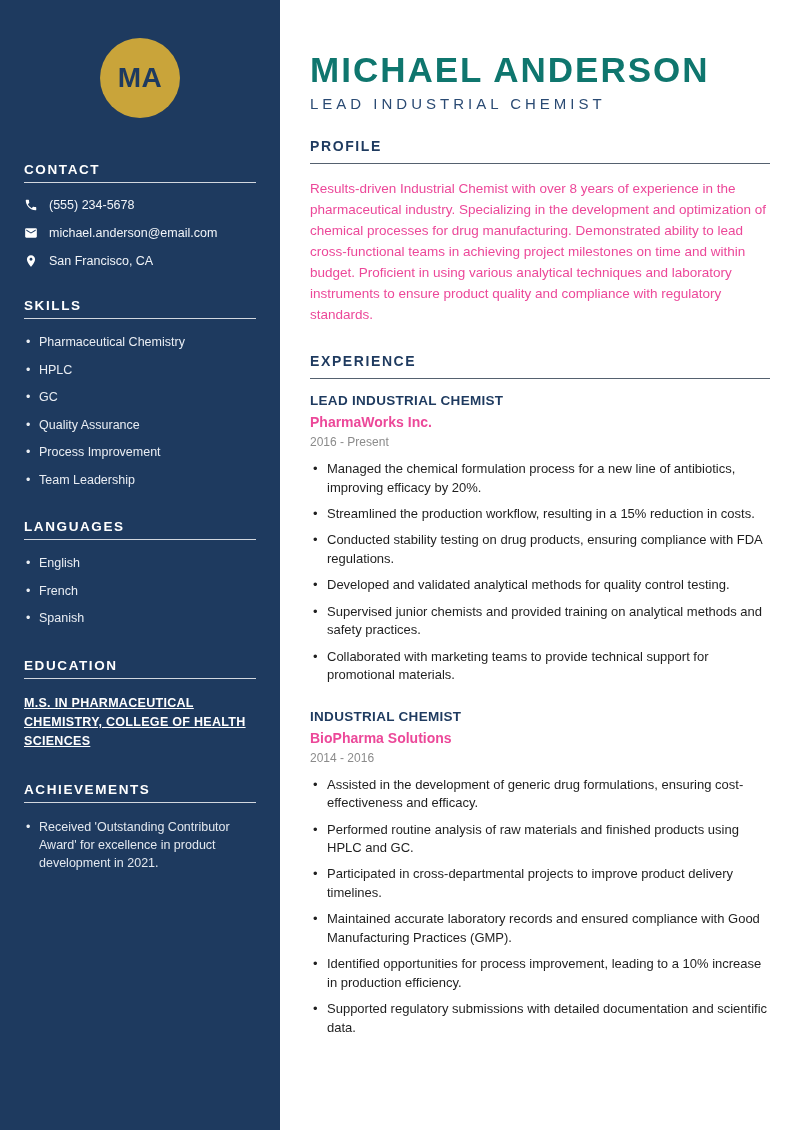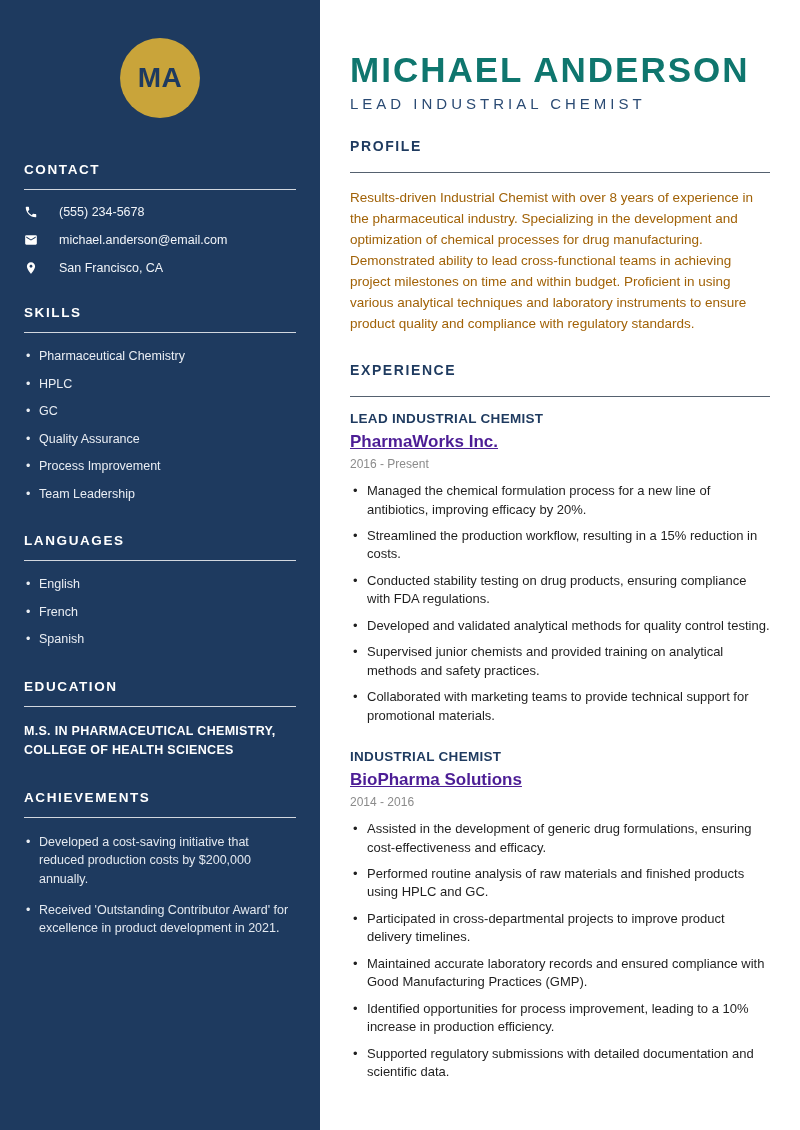--- a/index.html
+++ b/index.html
@@ -8,21 +8,21 @@
     width: 800px;
     height: 1130px;
     font-family: "Liberation Sans", sans-serif;
     background: #ffffff;
     display: flex;
     overflow: hidden;
   }
 
   
   .sidebar {
-    width: 320px;
+    width: 280px;
     flex-shrink: 0;
     background: #1e3a5f;
     color: #ffffff;
     padding: 38px 24px 20px 24px;
   }
   .avatar {
     width: 80px; height: 80px;
     border-radius: 50%;
     background: #c9a43a;
     color: #1e3a5f;
@@ -30,26 +30,26 @@
     font-weight: bold;
     display: flex; align-items: center; justify-content: center;
     margin: 0 auto 44px auto;
     letter-spacing: 0.5px;
   }
   .side-section { margin-bottom: 30px; }
   .side-title {
     font-size: 13.5px;
     font-weight: bold;
     letter-spacing: 1.6px;
-    padding-bottom: 12px;
+    padding-bottom: 5px;
     border-bottom: 1px solid rgba(255,255,255,0.8);
     margin-bottom: 15px;
   }
   .contact-item {
-    display: flex; align-items: center; gap: 21px;
+    display: flex; align-items: center; gap: 11px;
     font-size: 12.5px;
     color: #f1f4f8;
     margin-bottom: 14px;
   }
   .contact-item svg { width: 14px; height: 14px; flex-shrink: 0; fill: #ffffff; }
   ul.side-list { list-style: none; margin: 0; padding: 0; }
   ul.side-list li {
     position: relative;
     padding-left: 15px;
     font-size: 12.5px;
@@ -61,20 +61,21 @@
     content: "\2022";
     position: absolute; left: 2px; top: 0;
     color: #e9edf3;
   }
   .edu-degree {
     font-size: 12.5px;
     font-weight: bold;
     line-height: 1.55;
     color: #ffffff;
     letter-spacing: 0.3px;
+    text-decoration: underline;
   }
   ul.side-list.achievements li { margin-bottom: 13px; line-height: 1.45; color: #e3e8ef; }
 
   
   .main {
     flex: 1;
     padding: 30px 30px 0 30px;
   }
   .name {
     margin: 22px 0 6px 0;
@@ -88,44 +89,43 @@
     color: #2a4a73;
     font-size: 15px;
     letter-spacing: 4px;
     margin-bottom: 26px;
   }
   .section-title {
     color: #1e3a5f;
     font-size: 14px;
     font-weight: bold;
     letter-spacing: 1.6px;
-    padding-bottom: 18px;
+    padding-bottom: 9px;
     border-bottom: 1px solid #55616f;
     margin-bottom: 14px;
   }
   .profile-text {
     margin: 0 0 28px 0;
     font-size: 13.5px;
     line-height: 1.56;
-    color: #a16207;
+    color: #ec4899;
   }
   .job { margin-bottom: 24px; }
   .job-role {
     color: #1e3a5f;
     font-weight: bold;
     font-size: 13.5px;
     margin-bottom: 6px;
     letter-spacing: 0.3px;
   }
   .job-company {
-    color: #4c1d95;
-    font-weight: bold;
-    font-size: 17px;
+    color: #ec4899;
+    font-weight: bold;
+    font-size: 14px;
     margin-bottom: 5px;
-    text-decoration: underline;
   }
   .job-dates {
     color: #8b8b8b;
     font-size: 12px;
     margin-bottom: 11px;
   }
   ul.job-bullets { list-style: none; margin: 0; padding: 0; }
   ul.job-bullets li {
     position: relative;
     padding-left: 17px;
@@ -193,21 +193,20 @@
   </section>
 
   <section class="side-section">
     <div class="side-title">EDUCATION</div>
     <div class="edu-degree">M.S. IN PHARMACEUTICAL CHEMISTRY, COLLEGE OF HEALTH SCIENCES</div>
   </section>
 
   <section class="side-section">
     <div class="side-title">ACHIEVEMENTS</div>
     <ul class="side-list achievements">
-      <li>Developed a cost-saving initiative that reduced production costs by $200,000 annually.</li>
       <li>Received 'Outstanding Contributor Award' for excellence in product development in 2021.</li>
     </ul>
   </section>
 
 </aside>
 
 <main class="main">
 
   <h1 class="name">MICHAEL ANDERSON</h1>
   <div class="headline">LEAD INDUSTRIAL CHEMIST</div>

